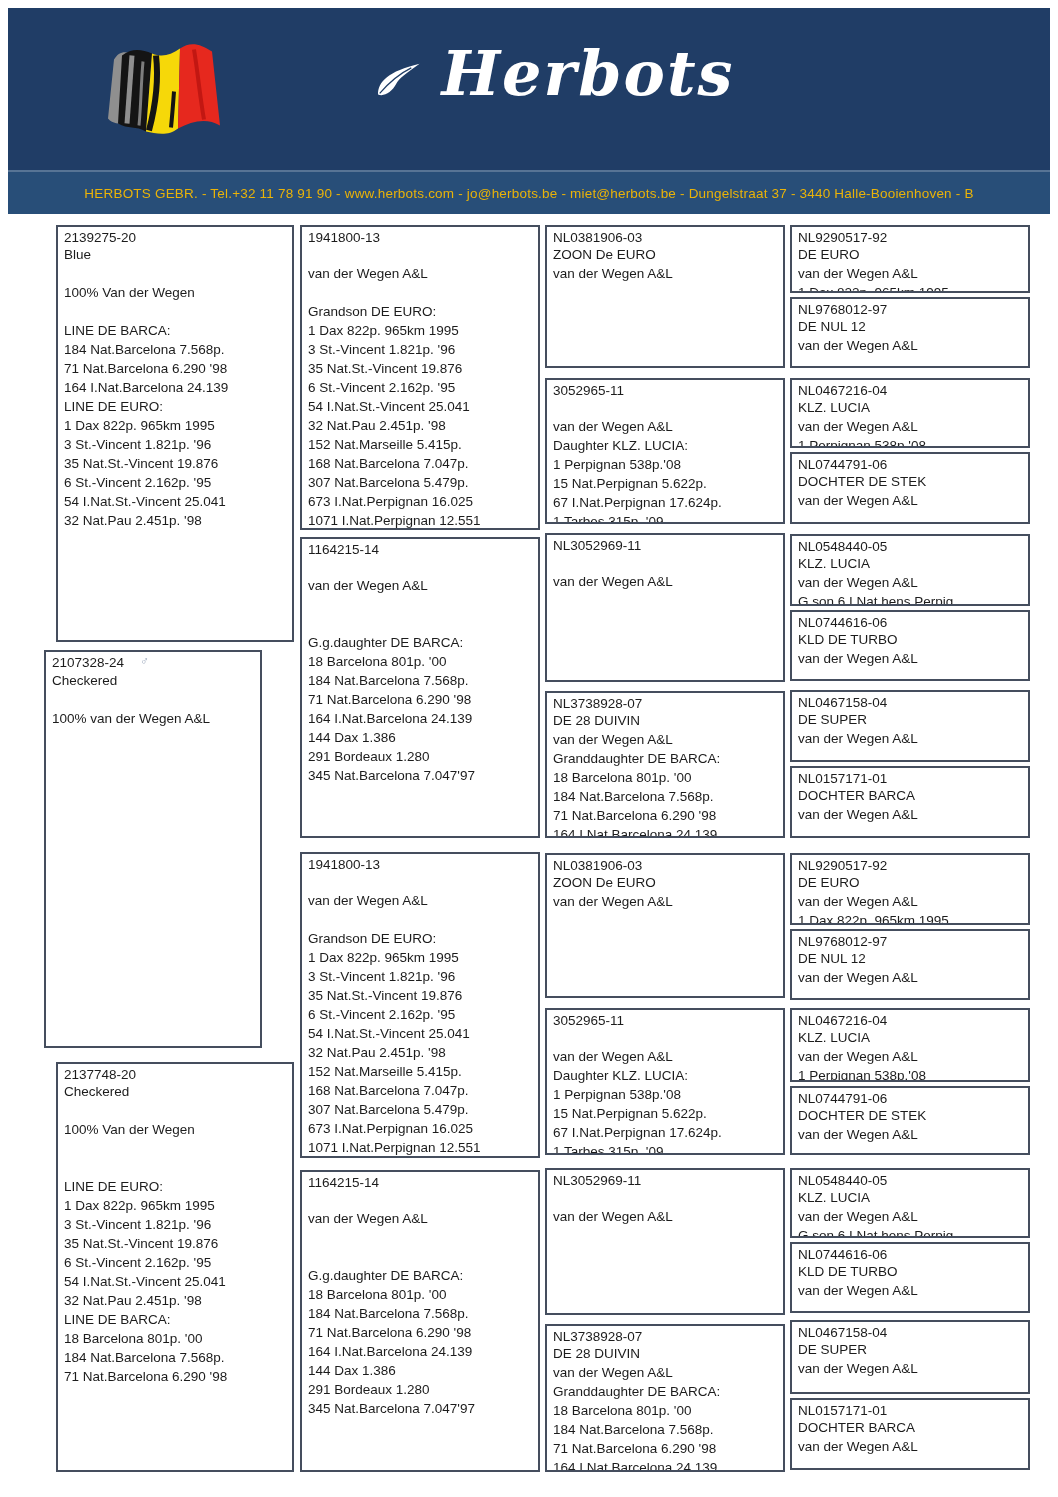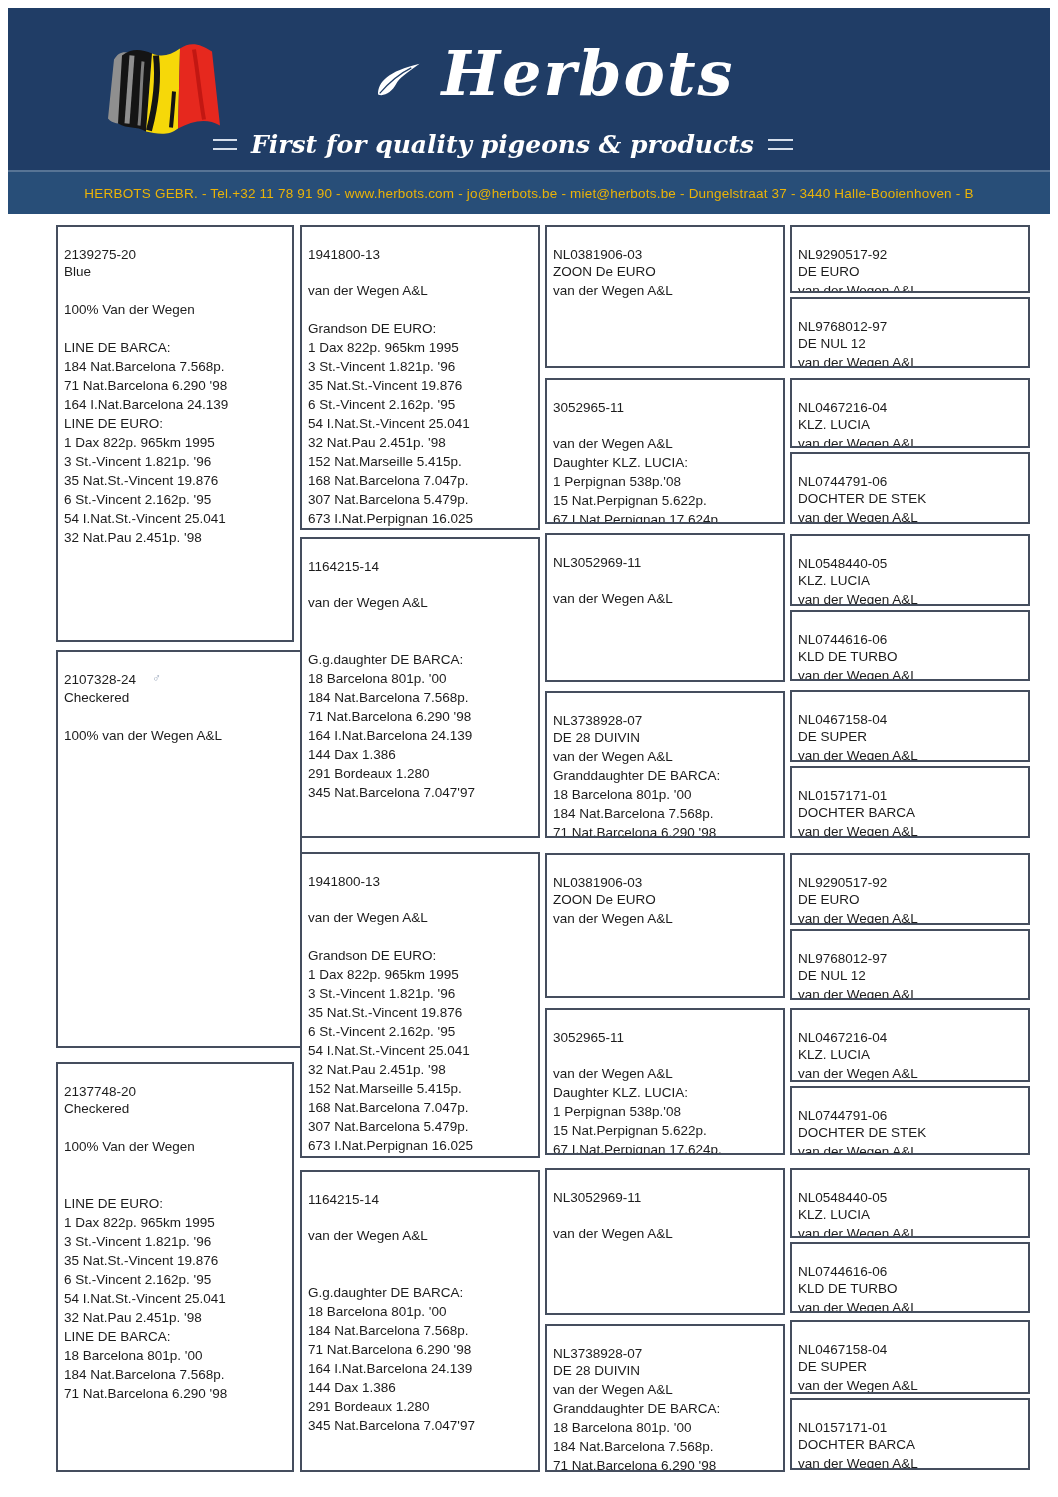--- a/index.html
+++ b/index.html
@@ -13,21 +13,21 @@
   .feather{margin-top:26px;transform:rotate(-10deg);}
   .brand{color:#ffffff;font-family:"DejaVu Serif",serif;font-style:italic;font-weight:bold;font-size:62px;line-height:72px;letter-spacing:2px;}
   .tagrow{position:absolute;left:205px;top:122px;width:580px;display:flex;align-items:center;justify-content:center;gap:14px;}
   .rule{height:7px;border-top:2px solid #d6dfeb;border-bottom:2px solid #d6dfeb;}
   .rule.l{width:48px;} .rule.r{width:50px;}
   .tagline{color:#ffffff;font-family:"DejaVu Serif",serif;font-style:italic;font-weight:bold;font-size:25px;white-space:nowrap;}
   .strip{position:absolute;left:8px;top:170px;width:1042px;height:42px;background:#284e78;border-top:2px solid rgba(255,255,255,0.22);display:flex;align-items:center;justify-content:center;}
   .strip span{color:#eab308;font-size:13.5px;letter-spacing:0.2px;white-space:nowrap;}
 
   
-  .box{position:absolute;box-sizing:border-box;border:2px solid #454e5e;background:#ffffff;padding:20px 6px;overflow:hidden;}
+  .box{position:absolute;box-sizing:border-box;border:2px solid #454e5e;background:#ffffff;padding:3px 6px;overflow:hidden;}
   .ring{font-size:13.5px;line-height:15px;white-space:nowrap;}
   .sex{color:#9aa7bb;font-size:12px;margin-left:16px;position:relative;top:-2px;}
   .btext{font-size:13.5px;line-height:19px;white-space:pre-line;}
 </style>
 </head>
 <body>
 
 <div class="page">
 
   <div class="hdr">
@@ -42,25 +42,20 @@
       <path d="M88,60 C87,74 86,86 85,96" stroke="#141414" stroke-width="4" fill="none"></path>
       <path d="M108,18 C112,42 114,66 118,88" stroke="#c21712" stroke-width="4" fill="none"></path>
     </svg>
     <div class="brandrow">
       <svg class="feather" viewBox="0 0 60 36" width="54" height="32">
         <path d="M4,30 C6,16 20,6 56,4 C40,12 30,16 26,22 C20,30 10,34 4,30 Z" fill="#ffffff"></path>
         <path d="M6,29 C16,21 32,11 46,7" stroke="#203d66" stroke-width="1.4" fill="none"></path>
       </svg>
       <span class="brand">Herbots</span>
     </div>
-    <div class="tagrow">
-      <span class="rule l"></span>
-      <span class="tagline">First for quality pigeons &amp; products</span>
-      <span class="rule r"></span>
-    </div>
   </div>
 
   <div class="strip">
     <span>HERBOTS GEBR. - Tel.+32 11 78 91 90 - www.herbots.com - jo@herbots.be - miet@herbots.be - Dungelstraat 37 - 3440 Halle-Booienhoven - B</span>
   </div>
 
   <div class="box" style="left:56px;top:225px;width:238px;height:417px">
     <div class="ring">2139275-20</div>
     <div class="btext">Blue
 
@@ -71,21 +66,21 @@
 71 Nat.Barcelona 6.290 '98
 164 I.Nat.Barcelona 24.139
 LINE DE EURO:
 1 Dax 822p. 965km 1995
 3 St.-Vincent 1.821p. '96
 35 Nat.St.-Vincent 19.876
 6 St.-Vincent 2.162p. '95
 54 I.Nat.St.-Vincent 25.041
 32 Nat.Pau 2.451p. '98</div>
   </div>
-  <div class="box" style="left:56px;top:650px;width:246px;height:398px">
+  <div class="box" style="left:44px;top:650px;width:218px;height:398px">
     <div class="ring"><span>2107328-24</span><span class="sex">♂</span></div>
     <div class="btext">Checkered
 
 100% van der Wegen A&amp;L</div>
   </div>
   <div class="box" style="left:56px;top:1062px;width:238px;height:410px">
     <div class="ring">2137748-20</div>
     <div class="btext">Checkered
 
 100% Van der Wegen

